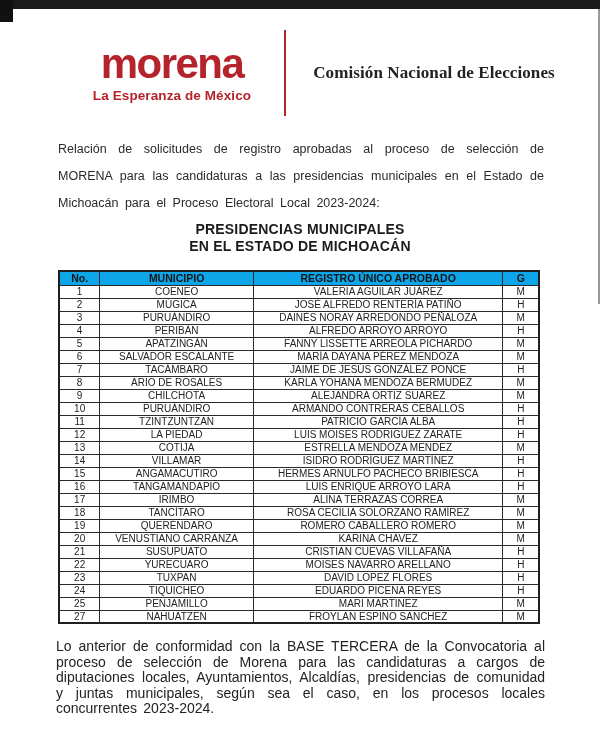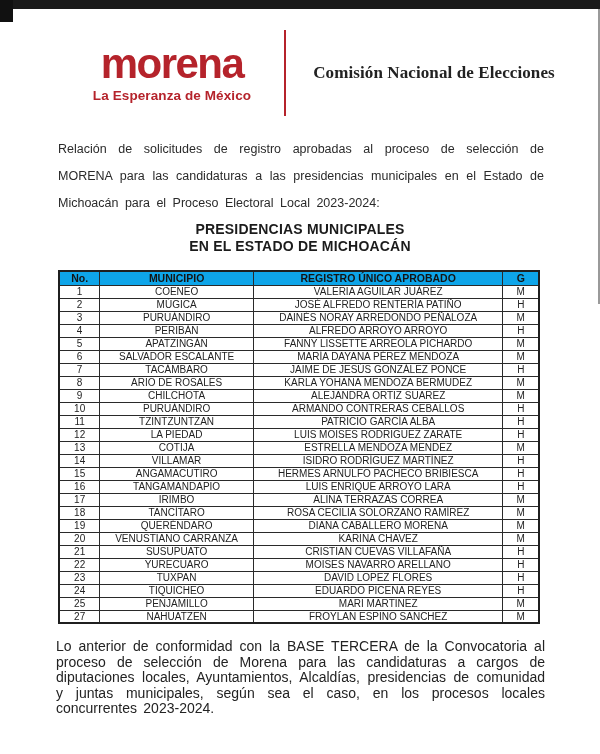--- a/index.html
+++ b/index.html
@@ -274,21 +274,21 @@
         </tr>
         <tr>
           <td>18</td>
           <td>TANCÍTARO</td>
           <td>ROSA CECILIA SOLORZANO RAMÍREZ</td>
           <td>M</td>
         </tr>
         <tr>
           <td>19</td>
           <td>QUERÉNDARO</td>
-          <td>DIANA CABALLERO MORENA</td>
+          <td>ROMERO CABALLERO ROMERO</td>
           <td>M</td>
         </tr>
         <tr>
           <td>20</td>
           <td>VENUSTIANO CARRANZA</td>
           <td>KARINA CHAVEZ</td>
           <td>M</td>
         </tr>
         <tr>
           <td>21</td>

